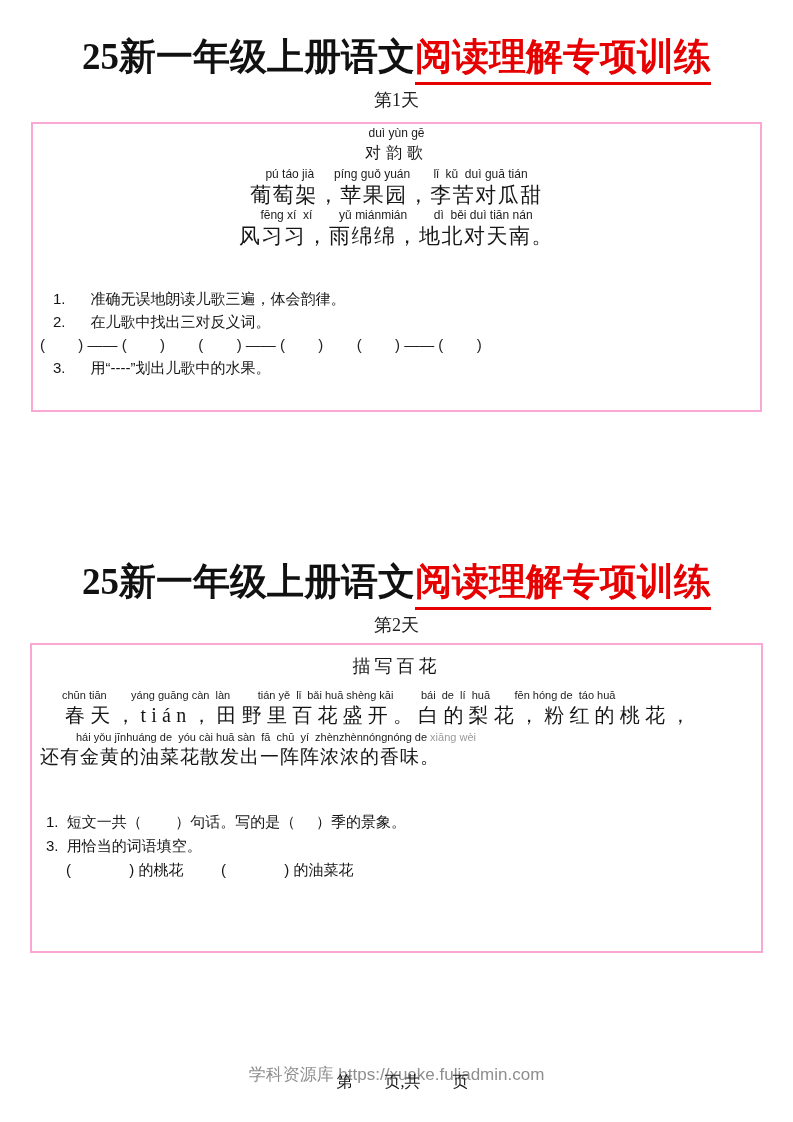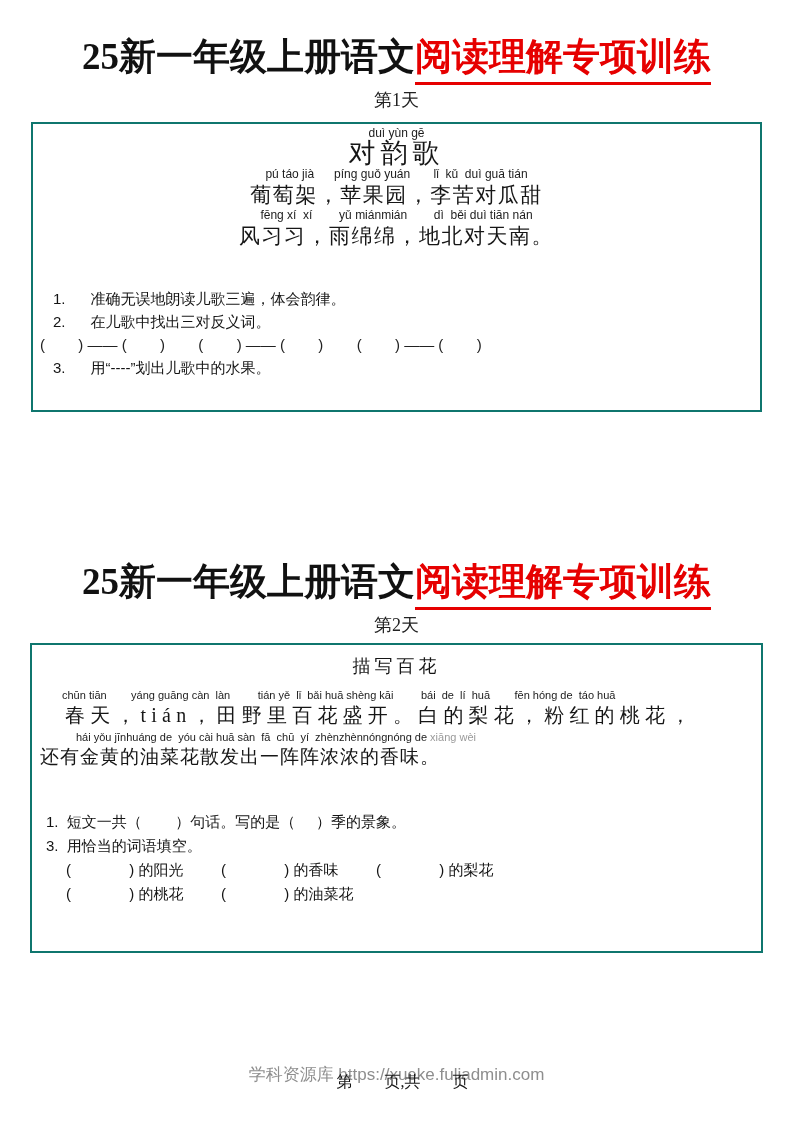--- a/index.html
+++ b/index.html
@@ -8,29 +8,29 @@
   .pre{white-space:pre;}
 
   
   .sec-header{position:absolute;left:0;width:100%;text-align:center;}
   .sec-title{margin:0;font-family:"Liberation Serif",serif;font-weight:bold;
              font-size:37px;line-height:48px;letter-spacing:0px;color:#111;}
   .t-red{color:#e60000;display:inline-block;border-bottom:3px solid #e60000;padding-bottom:1px;text-align:center;}
   .day{font-family:"Liberation Serif",serif;font-size:18px;line-height:22px;color:#222;margin-top:4px;}
 
   
-  .box{position:absolute;border:2px solid #0f766e;background:#fff;box-sizing:border-box;}
+  .box{position:absolute;border:2px solid #f9a8d4;background:#fff;box-sizing:border-box;}
   .box1{top:122px;left:31px;width:731px;height:290px;}
   .box2{top:643px;left:30px;width:733px;height:310px;}
 
   
   .poem{text-align:center;padding-top:3px;}
   .pinyin{font-size:12px;line-height:13px;color:#1b1b1b;font-family:"Liberation Sans",sans-serif;}
   .poem .pinyin{margin-top:0;}
-  .poem-title{font-family:Liberation Serif, serif;font-size:27px;line-height:26px;letter-spacing:5px;}
+  .poem-title{font-family:Liberation Serif, serif;font-size:16px;line-height:26px;letter-spacing:5px;}
   .poem .vp{margin-top:2px;}
   .verse{font-family:"Liberation Serif",serif;font-size:21px;line-height:28px;letter-spacing:1.5px;}
 
   
   .questions{position:absolute;left:0;right:0;}
   .q1set{top:163px;}
   .q{font-size:15px;line-height:23px;color:#141414;padding-left:20px;}
   .blanks{padding-left:7px;color:#222;}
 
   
@@ -87,21 +87,20 @@
 
   <section class="box box2">
     <div class="b2-title">描写百花</div>
     <div class="b2-pinyin1 pinyin pre">chūn tiān        yáng guāng càn  làn         tián yě  lǐ  bǎi huā shèng kāi         bái  de  lí  huā        fēn hóng de  táo huā</div>
     <div class="b2-line1">春天，tián，田野里百花盛开。白的梨花，粉红的桃花，</div>
     <div class="b2-pinyin2 pinyin pre"><span>hái yǒu jīnhuáng de  yóu cài huā sàn  fā  chū  yí  zhènzhènnóngnóng de </span><span class="light">xiāng wèi</span></div>
     <div class="b2-line2">还有金黄的油菜花散发出一阵阵浓浓的香味。</div>
     <div class="questions q2set">
       <div class="q pre">1.  短文一共（        ）句话。写的是（     ）季的景象。</div>
       <div class="q pre">3.  用恰当的词语填空。</div>
-      <div class="q pre fill">(              ) 的阳光         (              ) 的香味         (              ) 的梨花</div>
       <div class="q pre fill">(              ) 的桃花         (              ) 的油菜花</div>
     </div>
   </section>
 
   <div class="watermark">学科资源库 https://xueke.fuliadmin.com</div>
   <div class="page-label pre">第　　页,共　　页</div>
 
 </div>
 
 </body></html>

